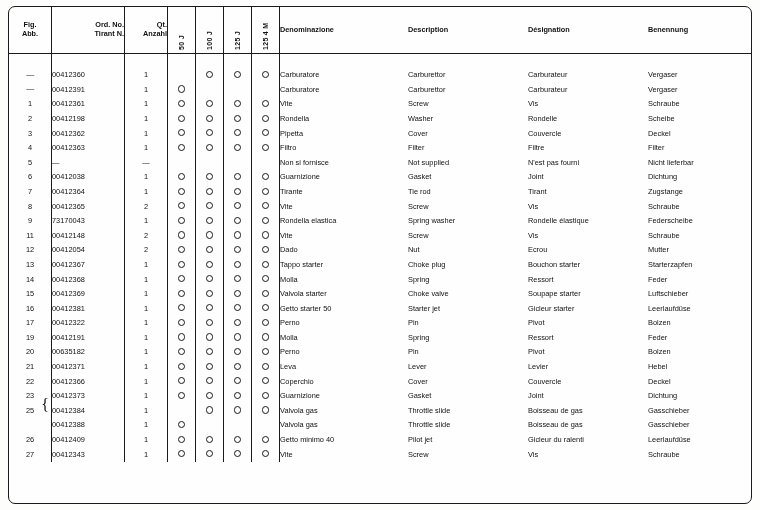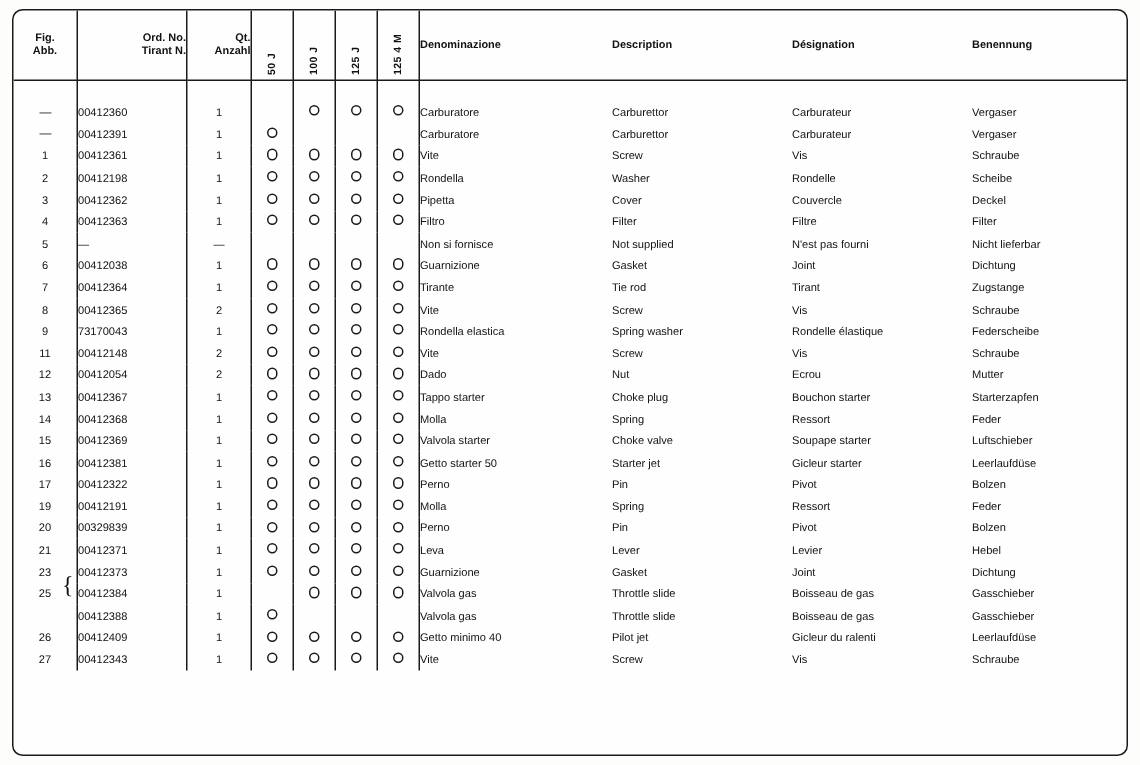--- a/index.html
+++ b/index.html
@@ -458,21 +458,21 @@
             <td class="mdl"><span class="dot"></span></td>
             <td class="mdl"><span class="dot"></span></td>
             <td class="mdl last"><span class="dot"></span></td>
             <td class="txt">Molla</td>
             <td class="txt">Spring</td>
             <td class="txt">Ressort</td>
             <td class="txt">Feder</td>
           </tr>
           <tr>
             <td class="fig"><span class="">20</span></td>
-            <td class="ord">00329839</td>
+            <td class="ord">00635182</td>
             <td class="qt">1</td>
             <td class="mdl first"><span class="dot"></span></td>
             <td class="mdl"><span class="dot"></span></td>
             <td class="mdl"><span class="dot"></span></td>
             <td class="mdl last"><span class="dot"></span></td>
             <td class="txt">Perno</td>
             <td class="txt">Pin</td>
             <td class="txt">Pivot</td>
             <td class="txt">Bolzen</td>
           </tr>
@@ -481,20 +481,33 @@
             <td class="ord">00412371</td>
             <td class="qt">1</td>
             <td class="mdl first"><span class="dot"></span></td>
             <td class="mdl"><span class="dot"></span></td>
             <td class="mdl"><span class="dot"></span></td>
             <td class="mdl last"><span class="dot"></span></td>
             <td class="txt">Leva</td>
             <td class="txt">Lever</td>
             <td class="txt">Levier</td>
             <td class="txt">Hebel</td>
+          </tr>
+          <tr>
+            <td class="fig"><span class="">22</span></td>
+            <td class="ord">00412366</td>
+            <td class="qt">1</td>
+            <td class="mdl first"><span class="dot"></span></td>
+            <td class="mdl"><span class="dot"></span></td>
+            <td class="mdl"><span class="dot"></span></td>
+            <td class="mdl last"><span class="dot"></span></td>
+            <td class="txt">Coperchio</td>
+            <td class="txt">Cover</td>
+            <td class="txt">Couvercle</td>
+            <td class="txt">Deckel</td>
           </tr>
           <tr>
             <td class="fig"><span class="">23</span></td>
             <td class="ord">00412373</td>
             <td class="qt">1</td>
             <td class="mdl first"><span class="dot"></span></td>
             <td class="mdl"><span class="dot"></span></td>
             <td class="mdl"><span class="dot"></span></td>
             <td class="mdl last"><span class="dot"></span></td>
             <td class="txt">Guarnizione</td>

